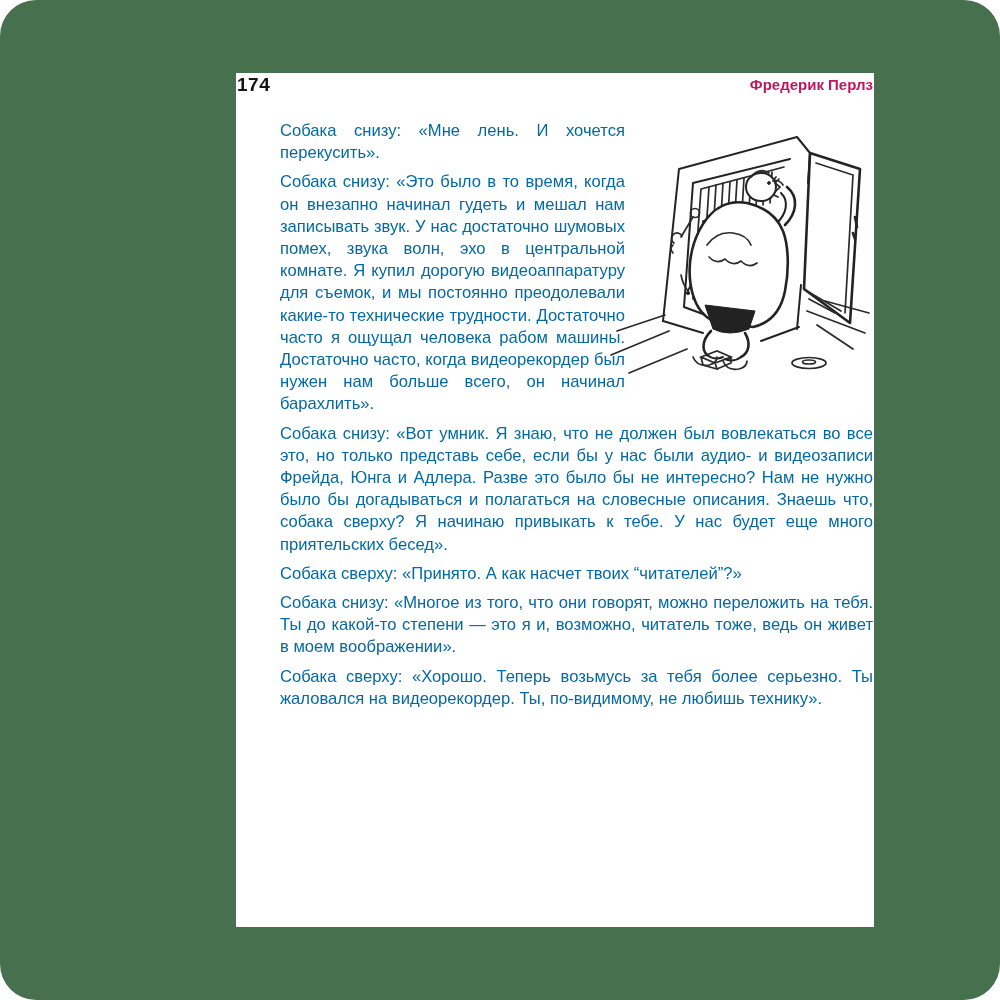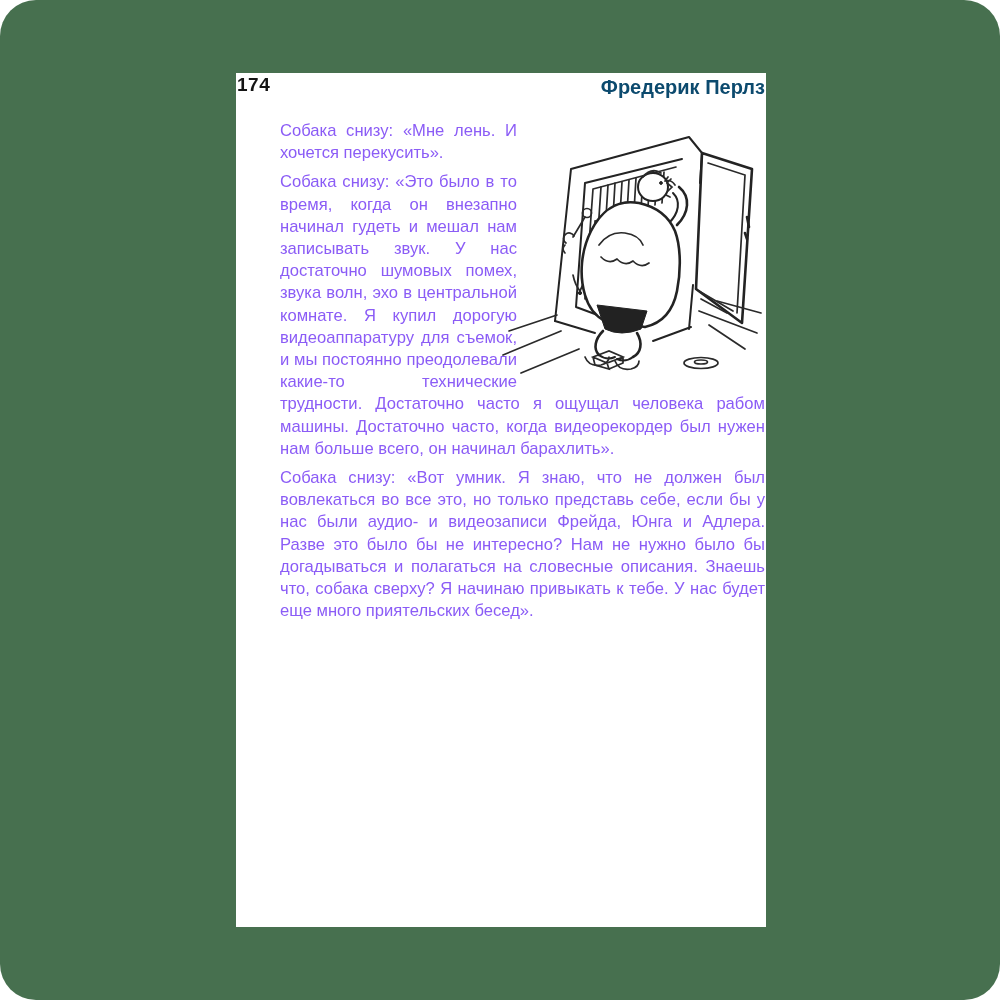--- a/index.html
+++ b/index.html
@@ -11,42 +11,42 @@
   .stage {
     position: relative;
     width: 1000px; height: 1000px;
     background: #47704f;
     border-radius: 36px;
     overflow: hidden;
   }
   .paper {
     position: absolute;
     left: 236px; top: 73px;
-    width: 530px; height: 854px;
+    width: 638px; height: 854px;
     background: #ffffff;
     overflow: hidden;
     color: #1b1b1b;
   }
   .pagenum {
     position: absolute; left: 1px; top: 1px;
     font-size: 19px; font-weight: 700; letter-spacing: 0.5px;
     color: #141414;
   }
   .running {
     position: absolute; right: 1px; top: 3px;
-    font-size: 20px; font-weight: 700;
-    color: #0c4a6e;
+    font-size: 15px; font-weight: 700;
+    color: #be185d;
   }
   .body-text {
     position: absolute;
     left: 44px; right: 1px; top: 47px; bottom: 0;
     font-size: 16.6px; line-height: 22.2px;
     text-align: justify;
     overflow: hidden;
-    color: #8b5cf6;
+    color: #0369a1;
   }
   .body-text p { margin: 0 0 7px 0; }
   .illo {
     float: right;
     width: 238px; height: 256px;
     margin: 0 0 2px 10px;
     position: relative;
   }
   .illo svg {
     position: absolute; left: -24px; top: 5px;
@@ -121,17 +121,20 @@
 
           <path class="ink-thick" d="M100,206 C92,214 90,224 96,230 M134,208 C140,218 138,228 130,232"></path>
           <path class="ink" d="M96,230 q8,6 16,2 M130,232 q-8,6 -16,2"></path>
           <path class="ink-thin" d="M82,232 q4,10 16,8 q8,-2 8,-8 M112,236 q4,10 16,8 q8,-2 8,-8"></path>
         </svg>
       </div>
 
       <p>Собака снизу: «Мне лень. И хочется перекусить».</p>
       <p>Собака снизу: «Это было в то время, когда он внезапно начинал гудеть и мешал нам записывать звук. У нас достаточно шумовых помех, звука волн, эхо в центральной комнате. Я купил дорогую видеоаппаратуру для съемок, и мы постоянно преодолевали какие-то технические трудности. Достаточно часто я ощущал человека рабом машины. Достаточно часто, когда видеорекордер был нужен нам больше всего, он начинал барахлить».</p>
       <p>Собака снизу: «Вот умник. Я знаю, что не должен был вовлекаться во все это, но только представь себе, если бы у нас были аудио- и видеозаписи Фрейда, Юнга и Адлера. Разве это было бы не интересно? Нам не нужно было бы догадываться и полагаться на словесные описания. Знаешь что, собака сверху? Я начинаю привыкать к тебе. У нас будет еще много приятельских бесед».</p>
+      <p>Собака сверху: «Принято. А как насчет твоих “читателей”?»</p>
+      <p>Собака снизу: «Многое из того, что они говорят, можно переложить на тебя. Ты до какой-то степени — это я и, возможно, читатель тоже, ведь он живет в моем воображении».</p>
+      <p>Собака сверху: «Хорошо. Теперь возьмусь за тебя более серьезно. Ты жаловался на видеорекордер. Ты, по-видимому, не любишь технику».</p>
 
     </div>
 
   </div>
 </div>
 
 </body></html>

